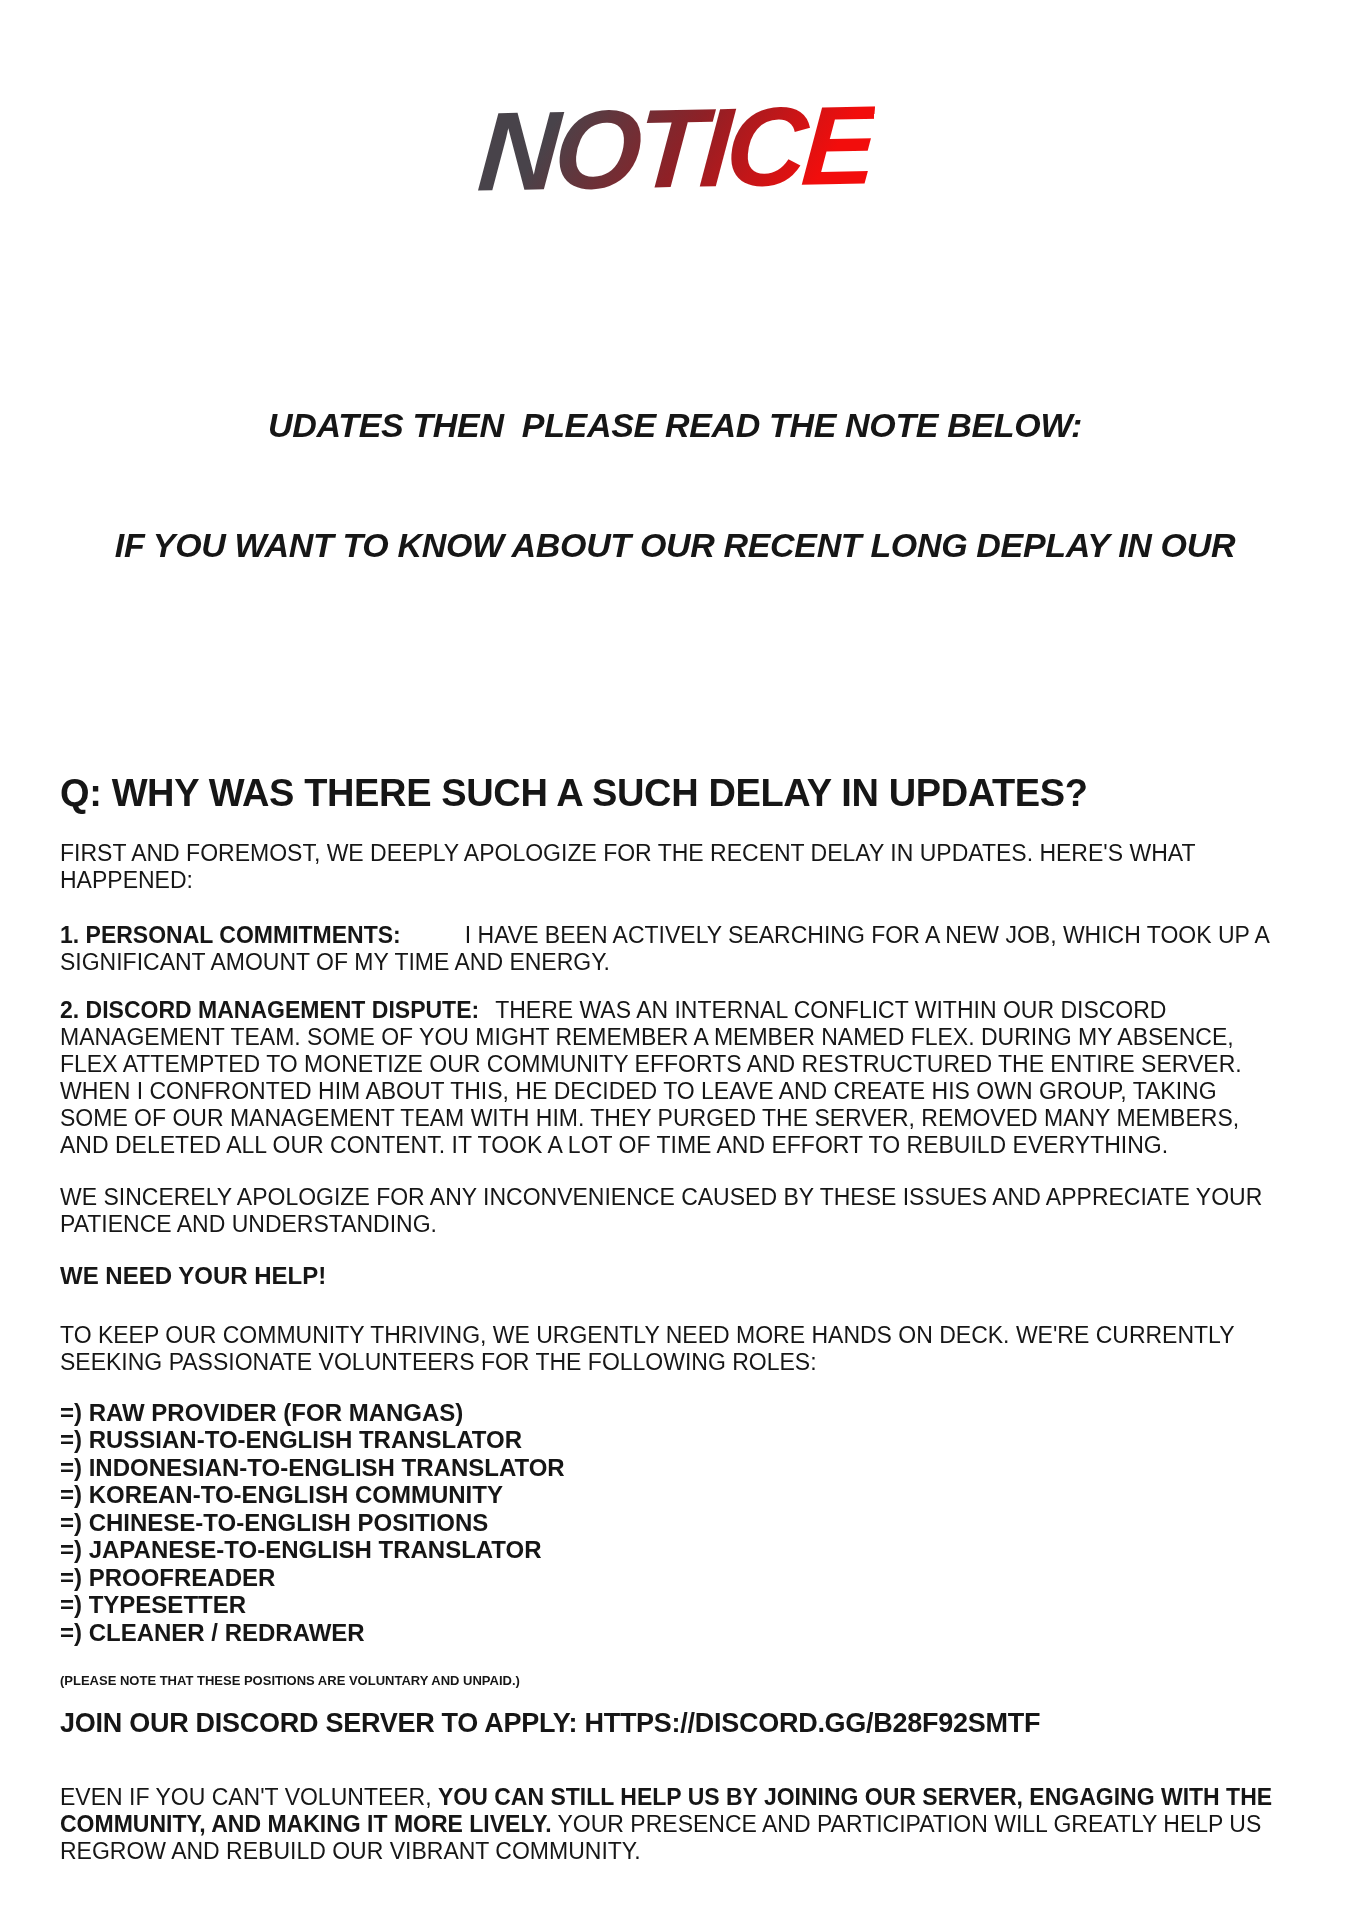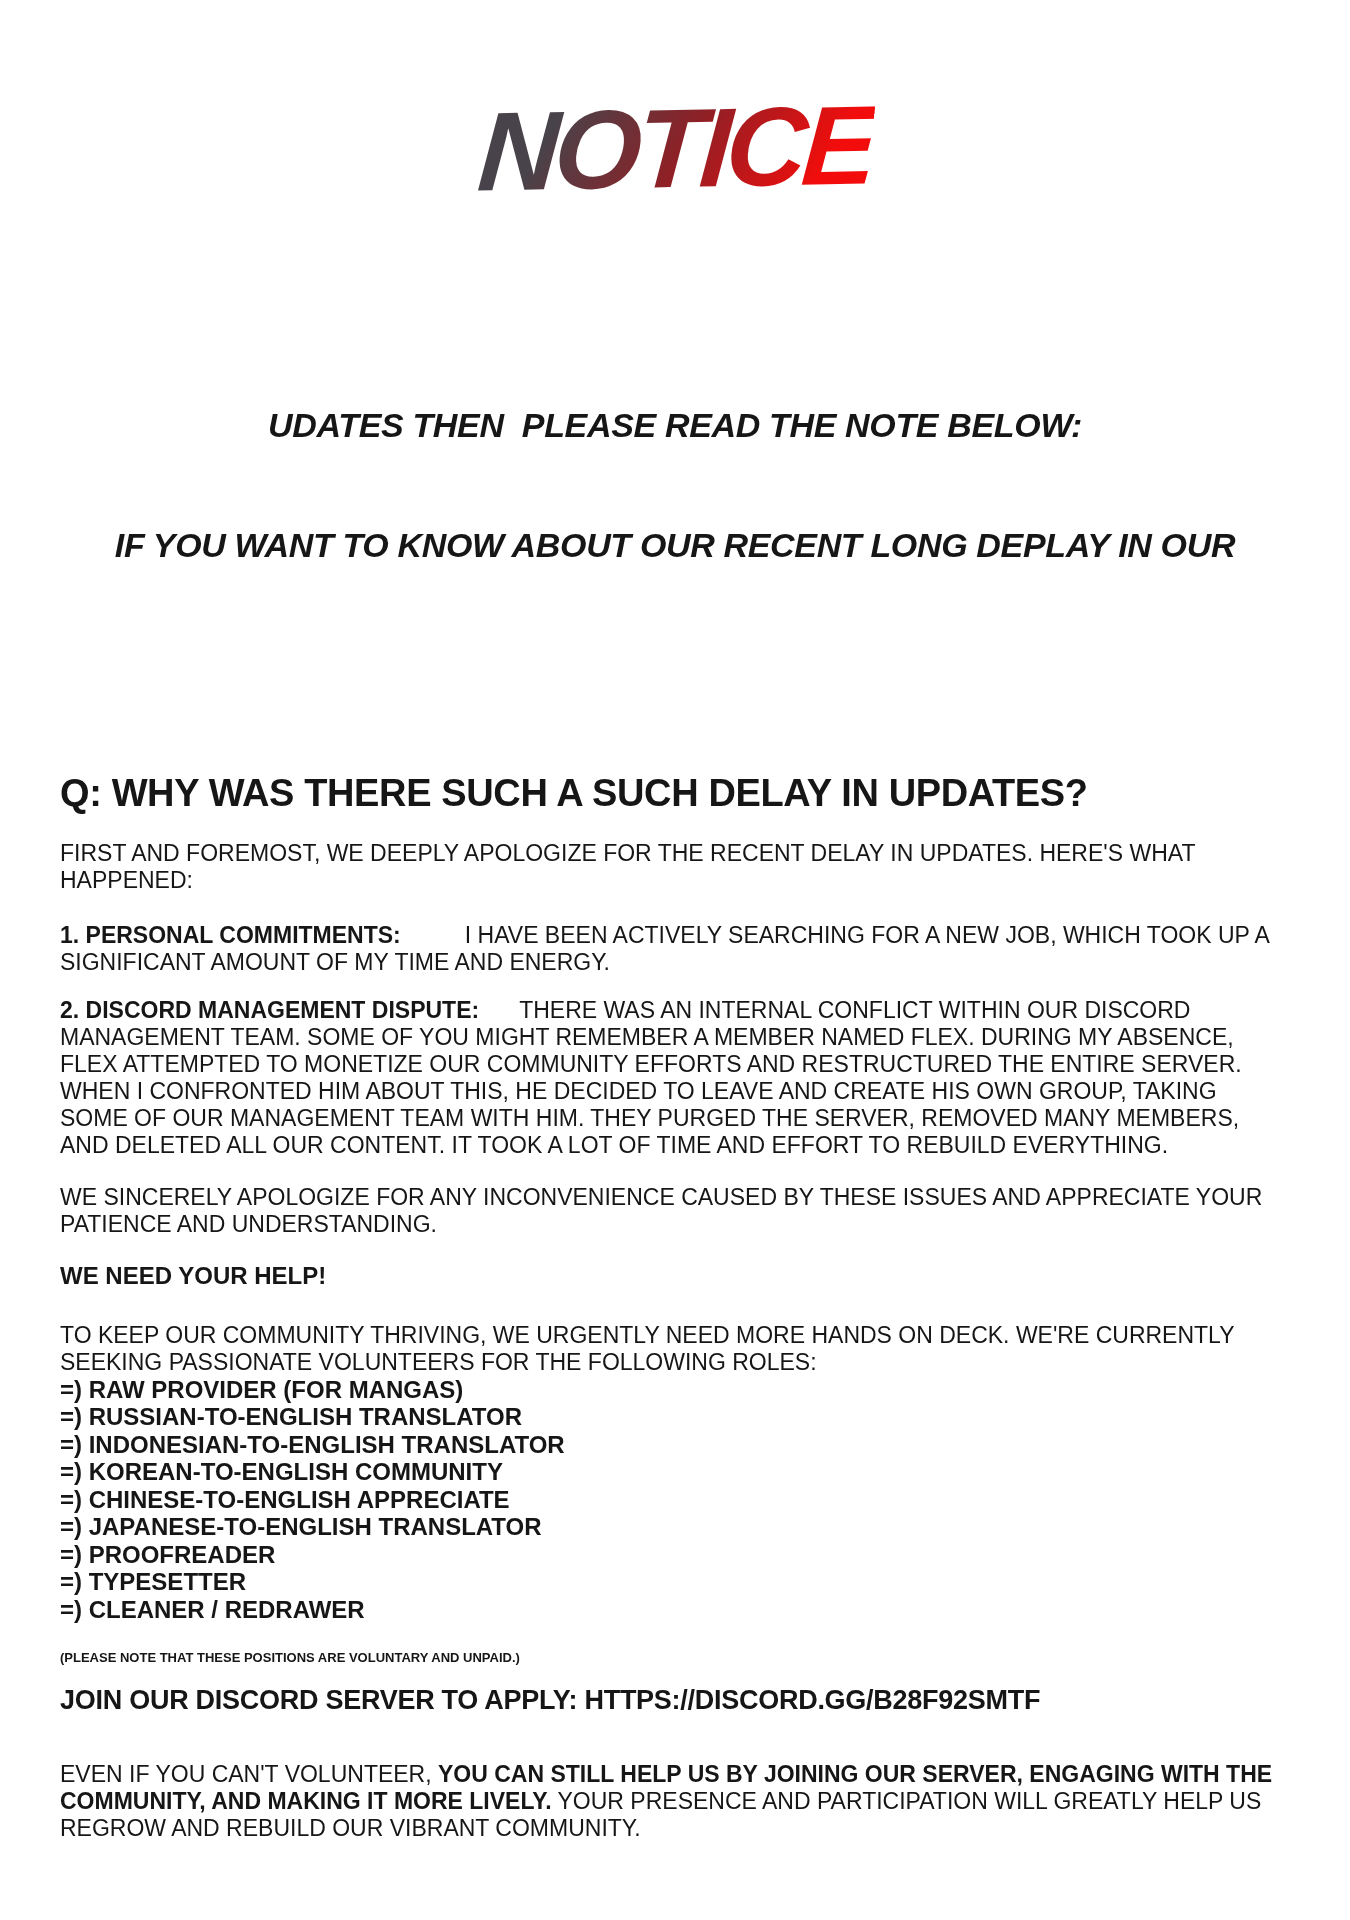--- a/index.html
+++ b/index.html
@@ -63,36 +63,36 @@
 
   .body-text{
     font-size:23px;
     line-height:27px;
     font-weight:400;
     white-space:pre-wrap;
     margin:0;
   }
   .bold{font-weight:700;}
   .gap-wide{margin-right:64px;}
-  .gap-med{margin-right:40px;}
+  .gap-med{margin-right:16px;}
 
   .m-intro{margin-top:24px;}
   .m-item1{margin-top:28px;}
   .m-item2{margin-top:21px;}
   .m-apology{margin-top:25px;}
 
   .help-heading{
     margin:24px 0 0;
     font-size:24px;
     line-height:28px;
     font-weight:700;
   }
   .m-help-intro{margin-top:32px;}
 
-  .roles{}
+  .roles{margin-top:23px;}
   .role-line{
     font-size:24px;
     line-height:27.5px;
     font-weight:700;
     white-space:pre-wrap;
   }
 
   .note{
     margin-top:26px;
     font-size:13px;
@@ -136,21 +136,21 @@
 
   <h3 class="help-heading">WE NEED YOUR HELP!</h3>
 
   <p class="body-text m-help-intro">TO KEEP OUR COMMUNITY THRIVING, WE URGENTLY NEED MORE HANDS ON DECK. WE'RE CURRENTLY SEEKING PASSIONATE VOLUNTEERS FOR THE FOLLOWING ROLES:</p>
 
   <div class="roles">
     <div class="role-line">=) RAW PROVIDER (FOR MANGAS)</div>
     <div class="role-line">=) RUSSIAN-TO-ENGLISH TRANSLATOR</div>
     <div class="role-line">=) INDONESIAN-TO-ENGLISH TRANSLATOR</div>
     <div class="role-line">=) KOREAN-TO-ENGLISH COMMUNITY</div>
-    <div class="role-line">=) CHINESE-TO-ENGLISH APPRECIATE</div>
+    <div class="role-line">=) CHINESE-TO-ENGLISH POSITIONS</div>
     <div class="role-line">=) JAPANESE-TO-ENGLISH TRANSLATOR</div>
     <div class="role-line">=) PROOFREADER</div>
     <div class="role-line">=) TYPESETTER</div>
     <div class="role-line">=) CLEANER / REDRAWER</div>
   </div>
 
   <div class="note">(PLEASE NOTE THAT THESE POSITIONS ARE VOLUNTARY AND UNPAID.)</div>
 
 
   <div class="cta">JOIN OUR DISCORD SERVER TO APPLY: HTTPS://DISCORD.GG/B28F92SMTF</div>

